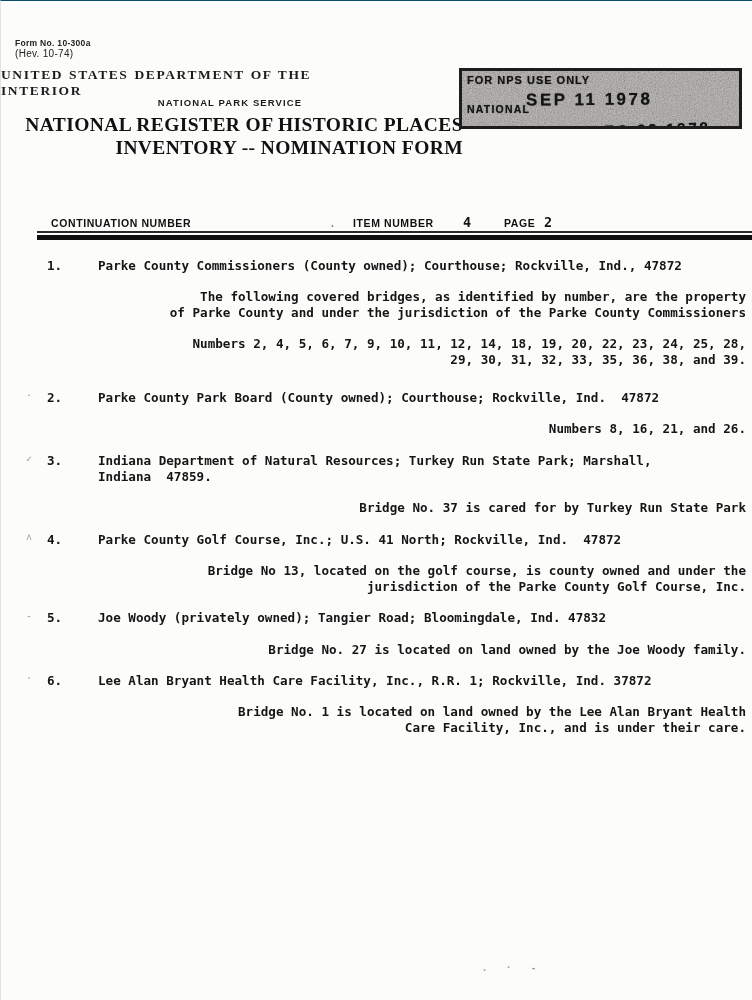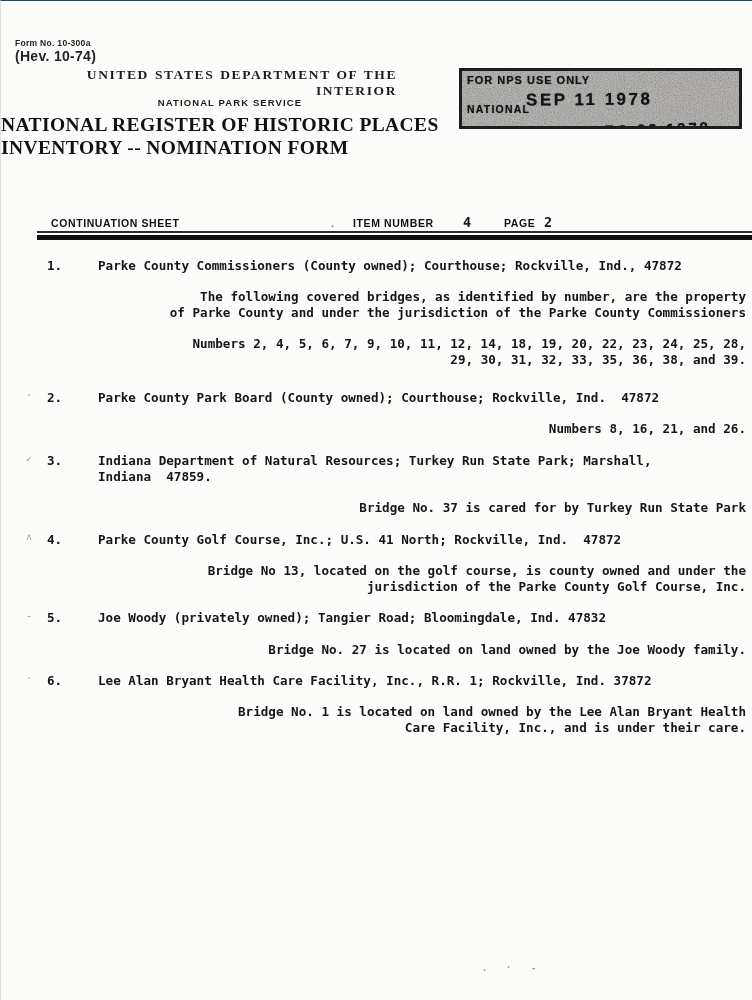--- a/index.html
+++ b/index.html
@@ -11,32 +11,32 @@
     font-family:"Liberation Sans",sans-serif;
     color:#161616;
     overflow:hidden;
     border-top:1px solid #0c4a6e;
     border-left:1px solid #e2e2e0;
     box-sizing:border-box;
     padding-left:16px;
   }
   
   .form-no{position:absolute;left:14px;top:37px;font-size:8.5px;font-weight:bold;letter-spacing:.3px;color:#222;}
-  .form-rev{position:absolute;left:14px;top:47px;font-size:14px;font-weight:bold;letter-spacing:.3px;color:#222;}
+  .form-rev{position:absolute;left:14px;top:47px;font-size:10px;font-weight:normal;letter-spacing:.3px;color:#222;}
   .dept{
-    position:absolute;left:0;top:66px;width:396px;text-align:right;
+    position:absolute;left:0;top:66px;width:396px;text-align:left;
     font-family:"Liberation Serif",serif;font-size:13.5px;font-weight:600;
     letter-spacing:1.6px;color:#1c1c1c;word-spacing:1px;
   }
   .agency{
     position:absolute;left:0;top:96px;width:458px;text-align:center;
     font-size:9.5px;font-weight:bold;letter-spacing:1.1px;color:#1c1c1c;
   }
   .title{
-    position:absolute;left:0;width:462px;text-align:left;
+    position:absolute;left:0;width:462px;text-align:right;
     font-family:"Liberation Serif",serif;font-weight:bold;
     font-size:19.5px;letter-spacing:.4px;color:#111;
   }
   .title-1{top:113px;}
   .title-2{top:136px;}
   
   .stamp{
     position:absolute;left:458px;top:67px;width:283px;height:61px;
     border:3px solid #1d1d1d;box-sizing:border-box;overflow:hidden;
   }
@@ -103,21 +103,21 @@
       <rect width="100%" height="100%" fill="#999691"></rect>
       <rect width="100%" height="100%" filter="url(#grain)" opacity="0.55"></rect>
     </svg>
     <div class="st stamp-useonly">FOR NPS USE ONLY</div>
     <div class="st stamp-received">NATIONAL</div>
     <div class="st stamp-rec-date">SEP 11 1978</div>
     <div class="st stamp-ent-date">DEC 22 1978</div>
     <div class="st stamp-entered">DATE ENTERED</div>
   </div>
 
-  <div class="cont-label lbl-cont">CONTINUATION SHEET</div>
+  <div class="cont-label lbl-cont">CONTINUATION NUMBER</div>
   <div class="cont-label sep-dot">.</div>
   <div class="cont-label lbl-item">ITEM NUMBER</div>
   <div class="cont-val val-item">4</div>
   <div class="cont-label lbl-page">PAGE</div>
   <div class="cont-val val-page">2</div>
   <div class="rule-thin"></div>
   <div class="rule-thick"></div>
 
   <div class="body" id="items-container">
   <div class="item">

